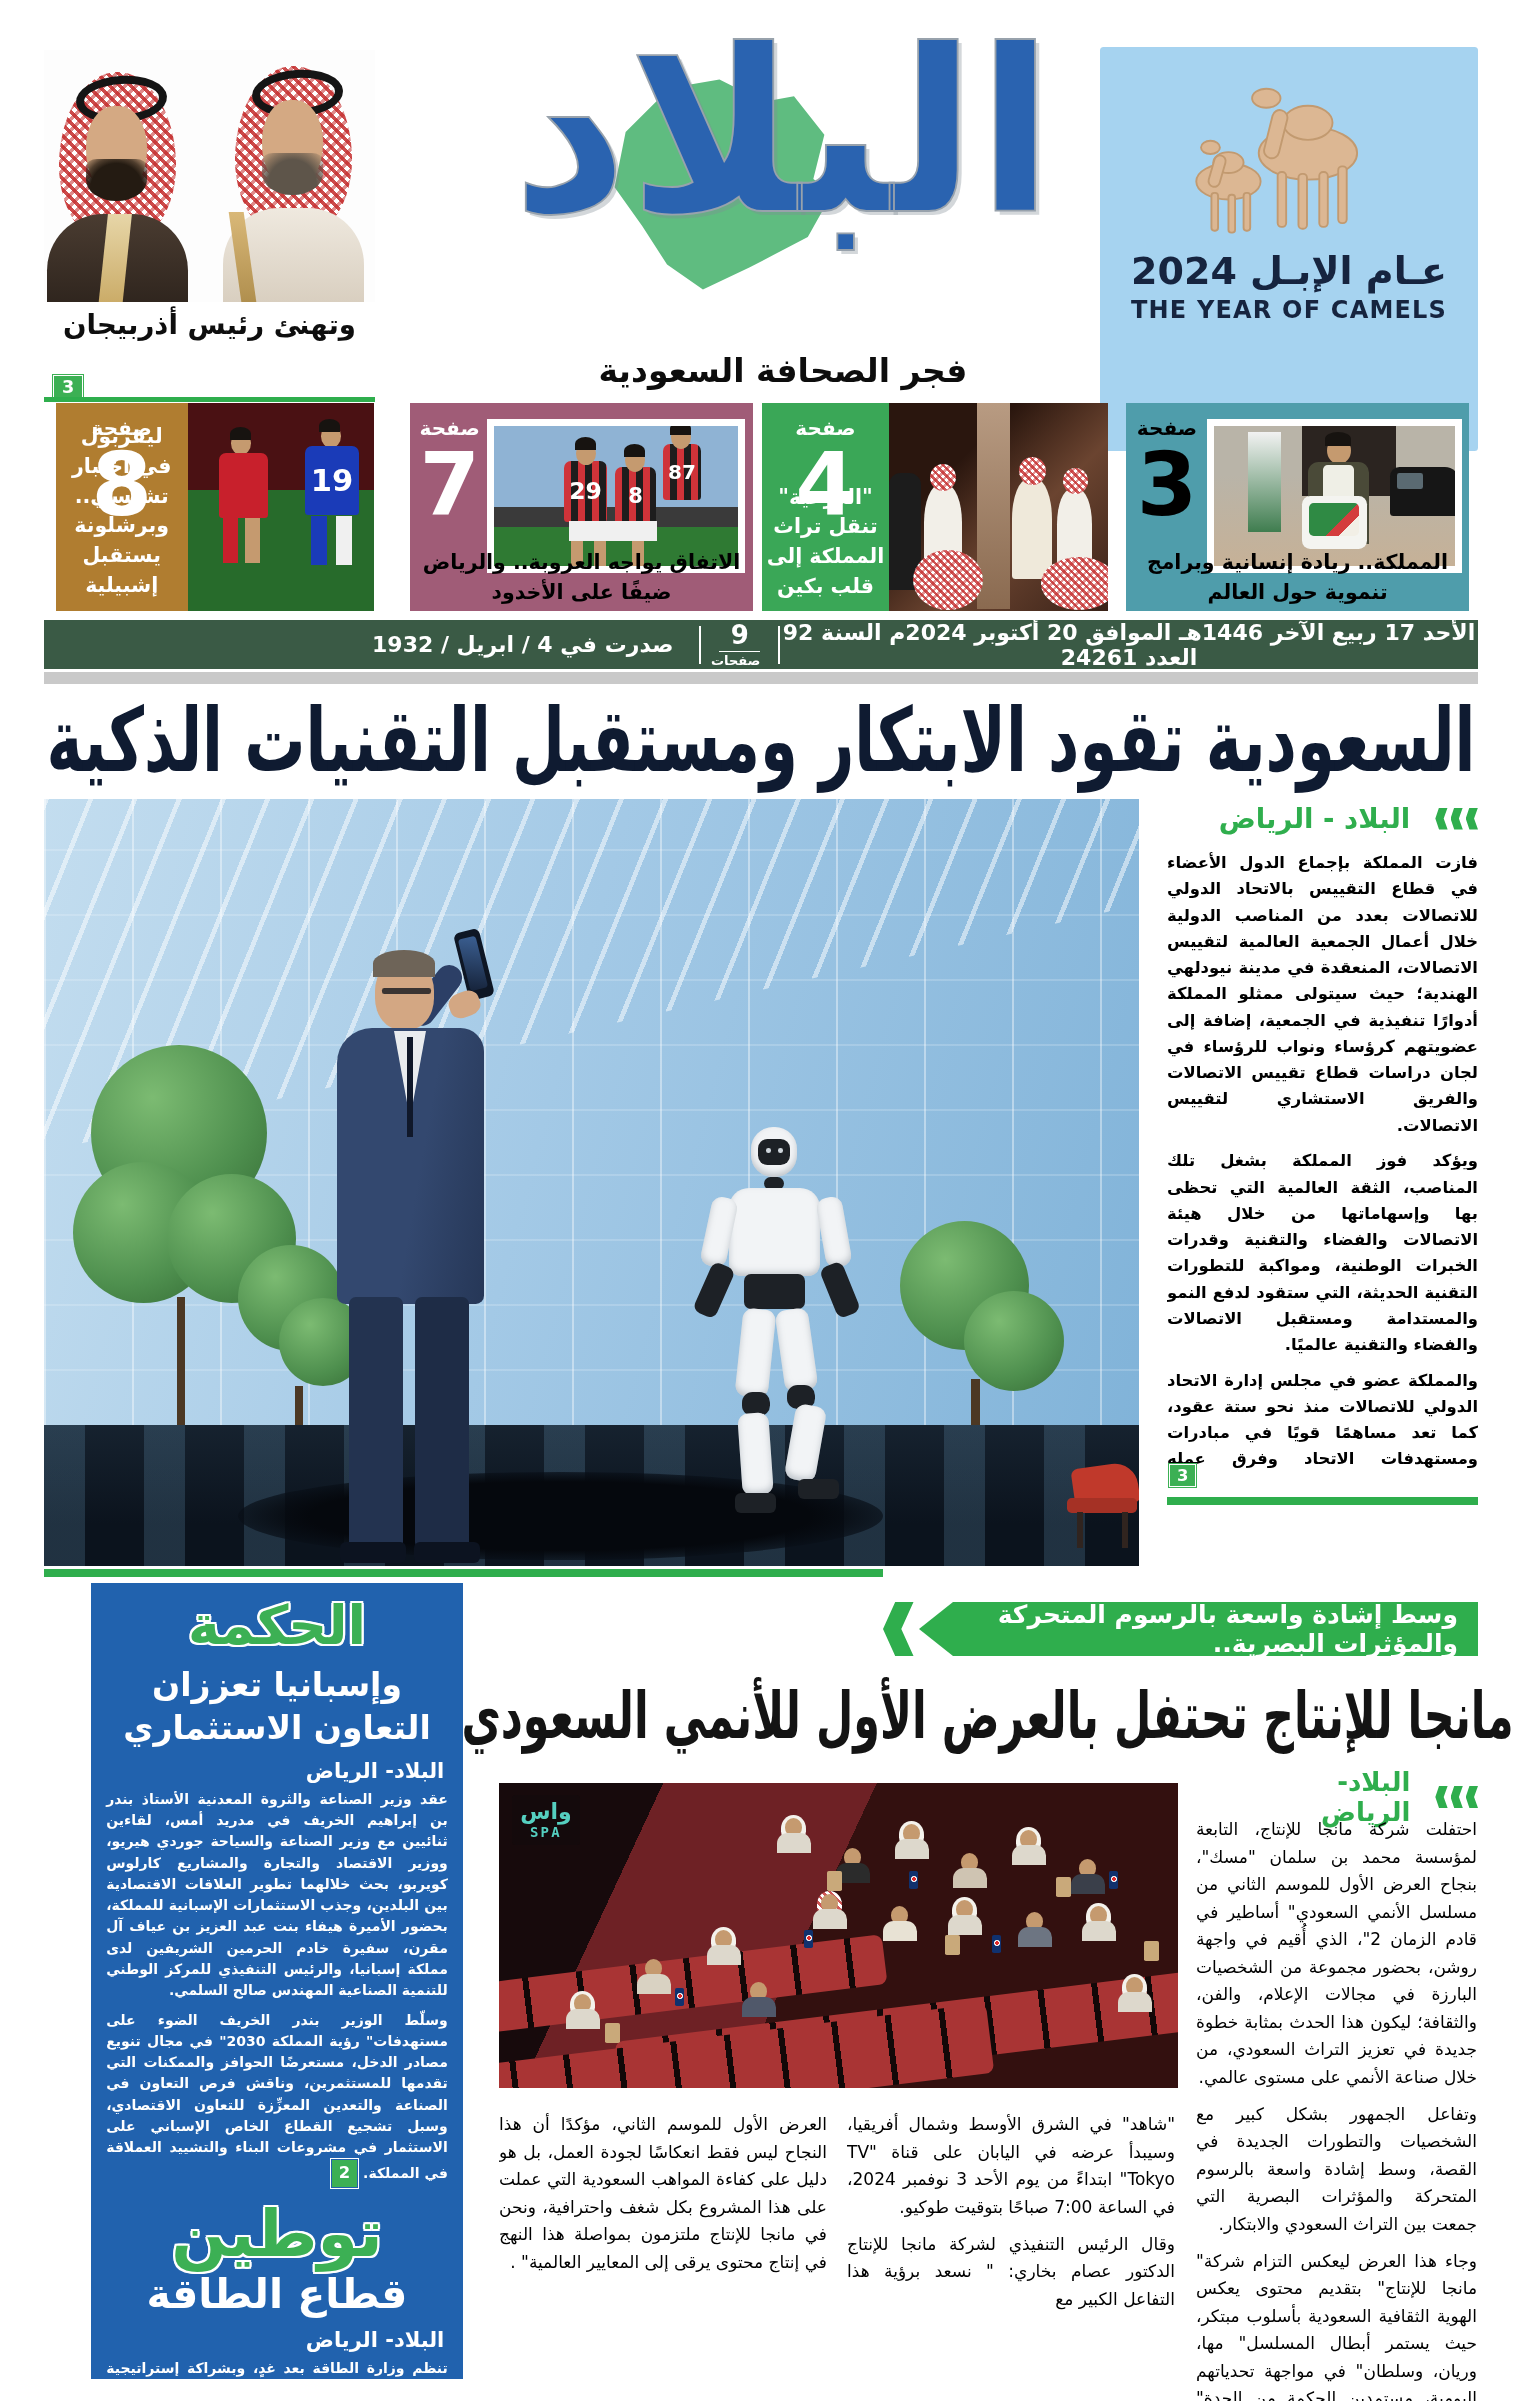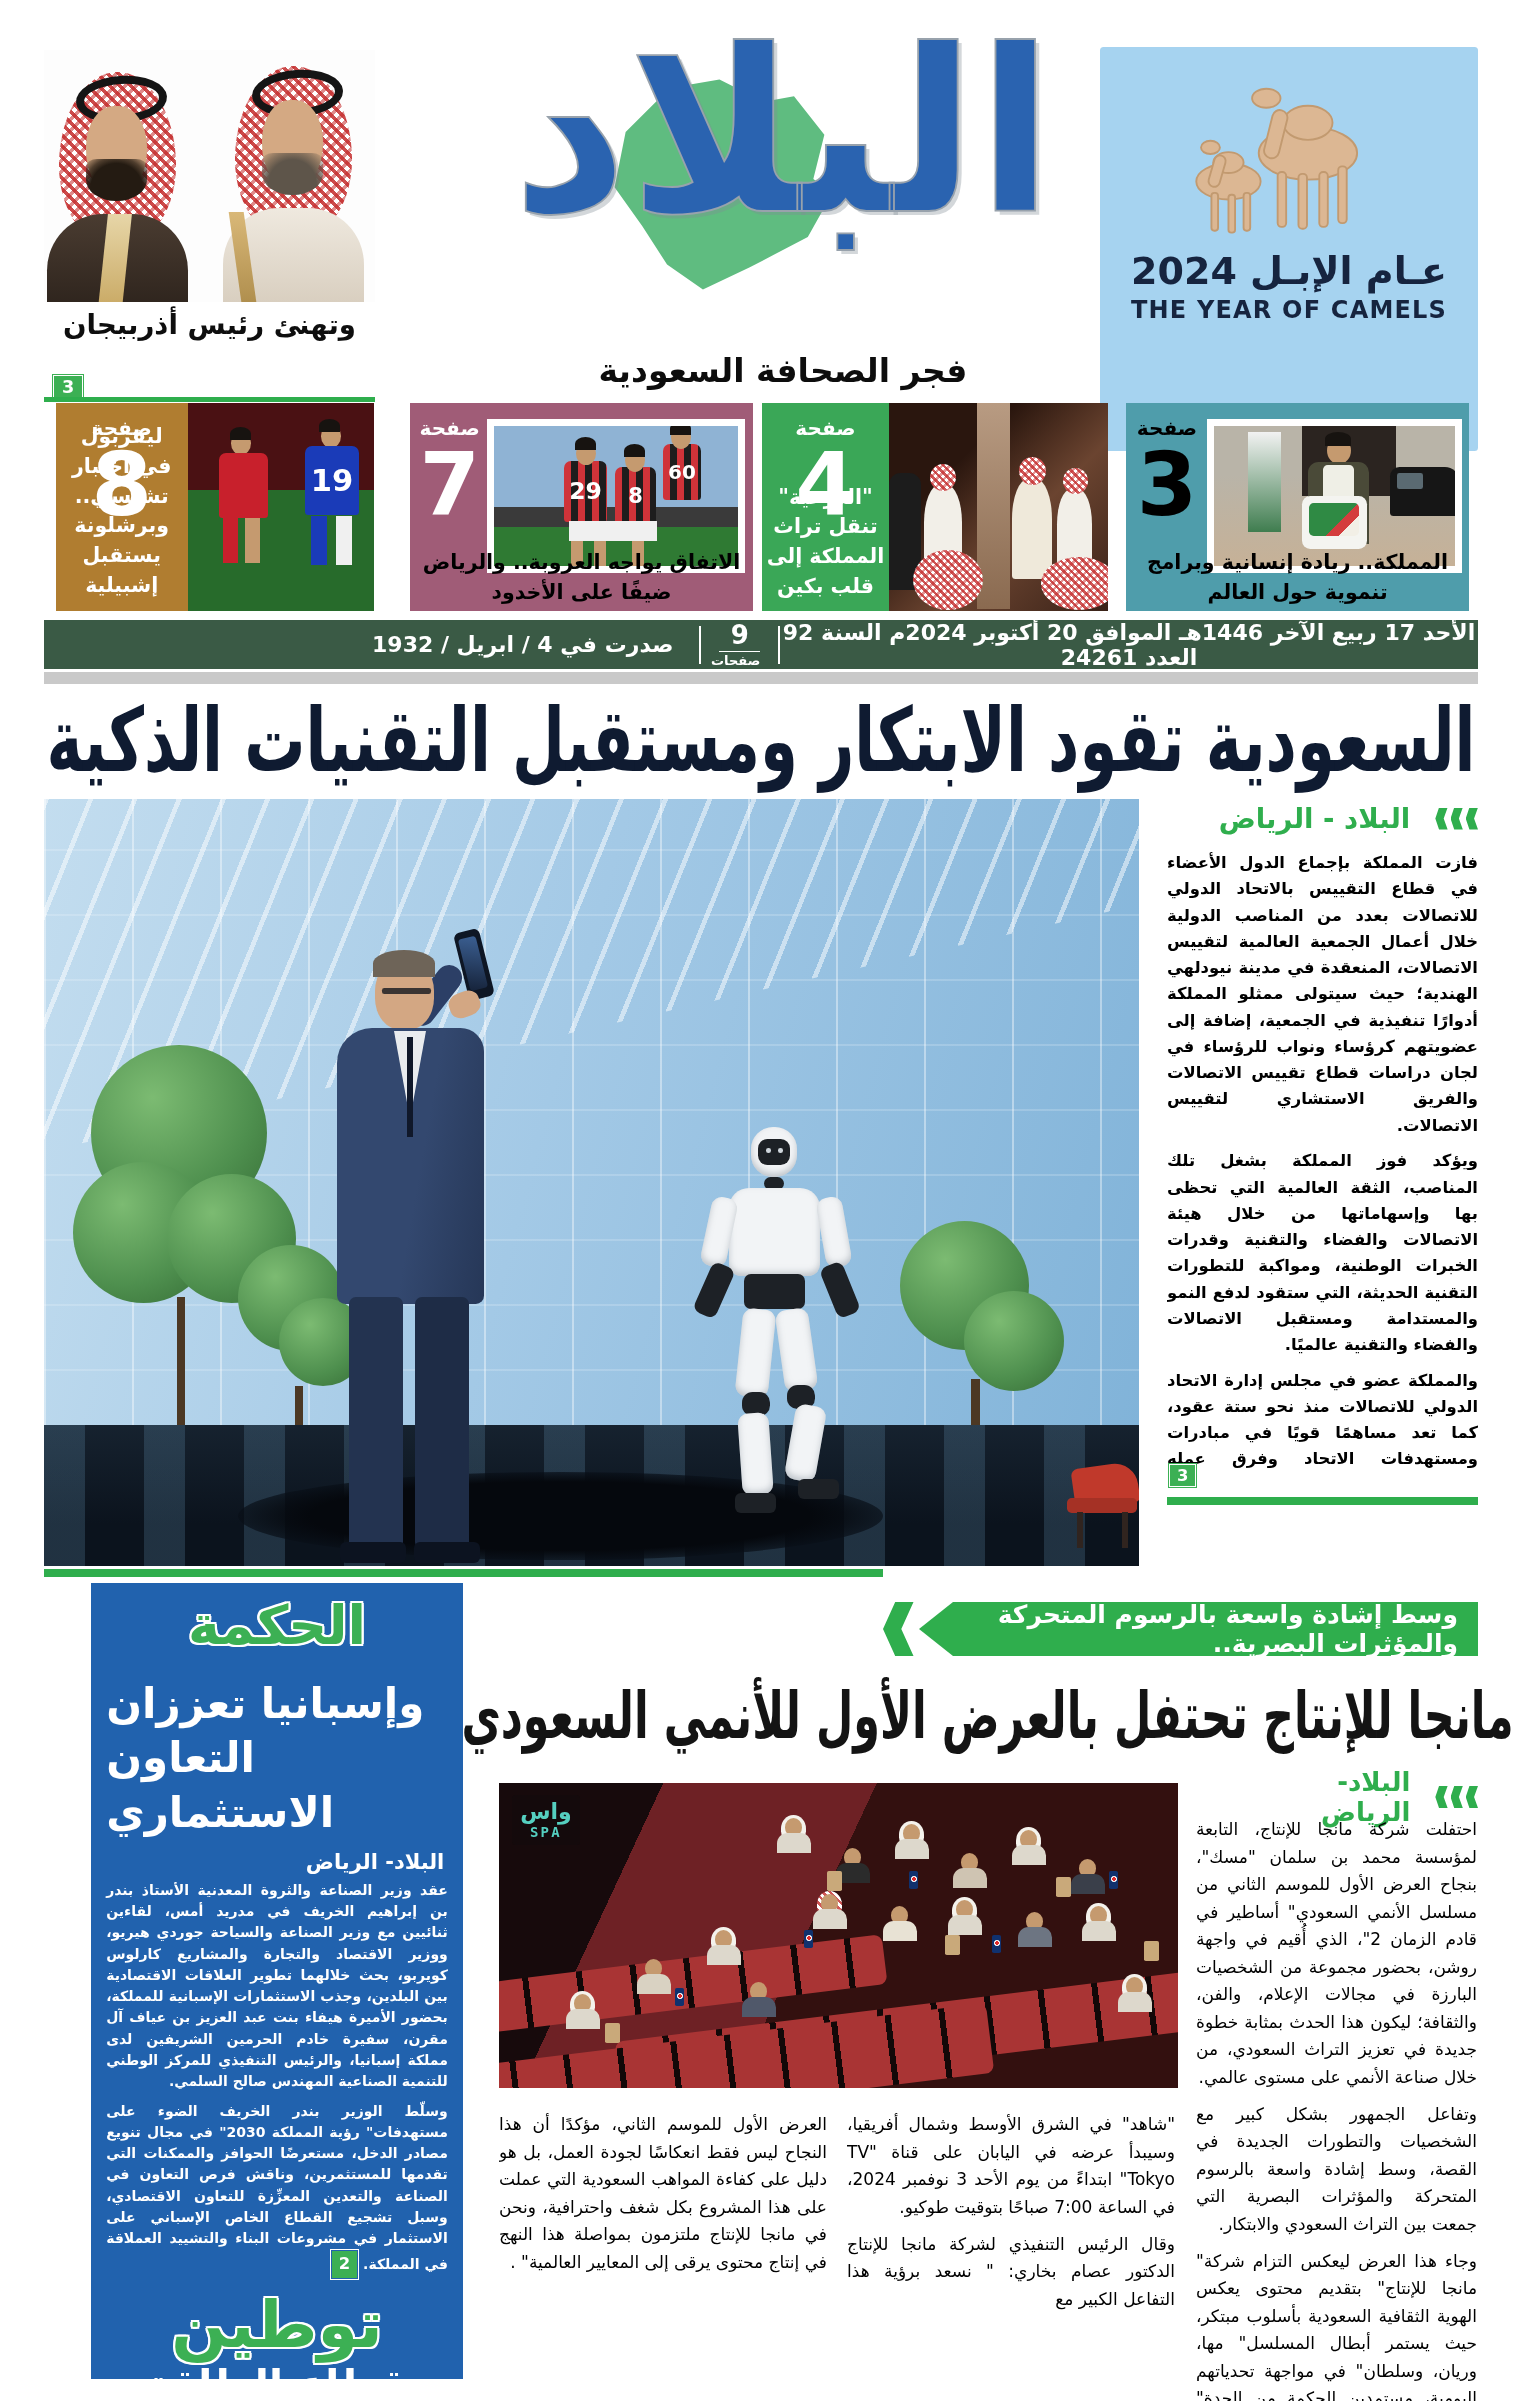--- a/index.html
+++ b/index.html
@@ -165,21 +165,21 @@
     background:rgba(10,10,10,.25);padding:5.9px 8.2px;border-radius:3.5px;}
   .was-logo .ar{font-size:22px;display:block;}
   .was-logo .en{font-size:14px;letter-spacing:2.3px;display:block;margin-top:2.3px;font-family:"DejaVu Sans Mono",monospace;}
 
   
   .bluebox{left:91px;top:1583px;width:372px;height:796px;background:#2162ae;color:#fff;box-sizing:border-box;
     padding:11.7px 15.2px;overflow:hidden;}
   .green-title{text-align:center;font-weight:bold;color:#3cb054;
     text-shadow:-2.3px 0 #fff,2.3px 0 #fff,0 -2.3px #fff,0 2.3px #fff,-1.8px -1.8px #fff,1.8px 1.8px #fff,-1.8px 1.8px #fff,1.8px -1.8px #fff;}
   .k-title{font-size:54px;line-height:1.15;}
-  .k-head{font-size:42px;font-weight:bold;text-align:left;line-height:1.3;margin-top:20px;}
+  .k-head{font-size:33px;font-weight:bold;text-align:center;line-height:1.3;margin-top:7px;}
   .k-byline{font-size:21px;font-weight:bold;margin:9.4px 3.5px 5.9px;}
   .bluebox p{margin:0 0 8.2px;font-size:14px;line-height:1.52;text-align:justify;font-weight:bold;color:#fff;}
   .t-tawteen{font-size:65px;line-height:1.1;margin-top:10.6px;}
   .k-sub{font-size:41px;font-weight:bold;text-align:center;line-height:1.15;margin-top:1.2px;}
   .badge-b{border-color:#2162ae;outline-color:#fff;}
 </style>
 </head>
 <body>
 
 <div class="canvas">
@@ -261,21 +261,21 @@
   </div>
 
   <div class="abs teaser t7">
     <div class="side">
       <div class="t-label">صفحة</div>
       <div class="t-num">7</div>
     </div>
     <div class="t-photo framed">
       <div class="jersey stripes jnum" style="left:70px;top:35px;width:43px;height:61px;font-size:23.5px;line-height:61px;">29</div>
       <div class="jersey stripes jnum" style="left:121px;top:41px;width:41px;height:59px;font-size:21px;line-height:59px;">8</div>
-      <div class="jersey stripes jnum" style="left:169px;top:17.6px;width:38px;height:56px;font-size:20px;line-height:56px;">60</div>
+      <div class="jersey stripes jnum" style="left:169px;top:17.6px;width:38px;height:56px;font-size:20px;line-height:56px;">87</div>
       <div class="pl-head" style="left:82px;top:15.2px;"></div>
         <div class="hair" style="left:81px;top:10.6px;"></div>
       <div class="pl-head" style="left:131px;top:22px;"></div>
         <div class="hair" style="left:130px;top:17.6px;"></div>
       <div class="pl-head" style="left:177px;top:-1.2px;"></div>
         <div class="hair" style="left:176px;top:-4.7px;"></div>
       <div style="position:absolute;left:75px;top:95px;width:88px;height:20px;background:#f0f0f0;"></div>
       <div style="position:absolute;left:77px;top:115px;width:11.7px;height:26px;background:#c59a6f;"></div>
       <div style="position:absolute;left:100px;top:115px;width:11.7px;height:26px;background:#c59a6f;"></div>
       <div style="position:absolute;left:138px;top:115px;width:11.7px;height:26px;background:#c59a6f;"></div>

